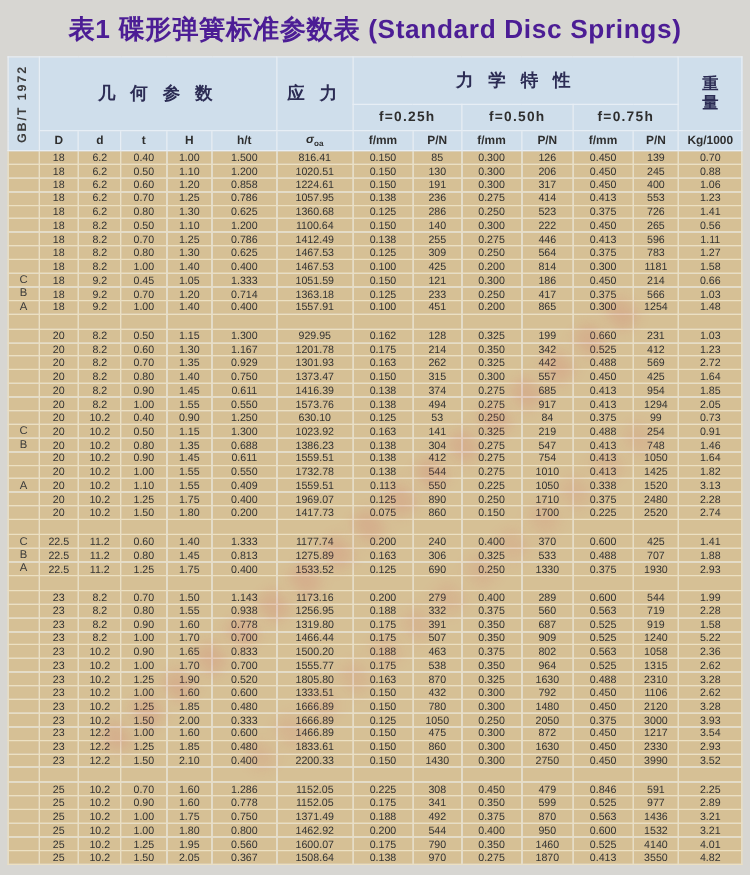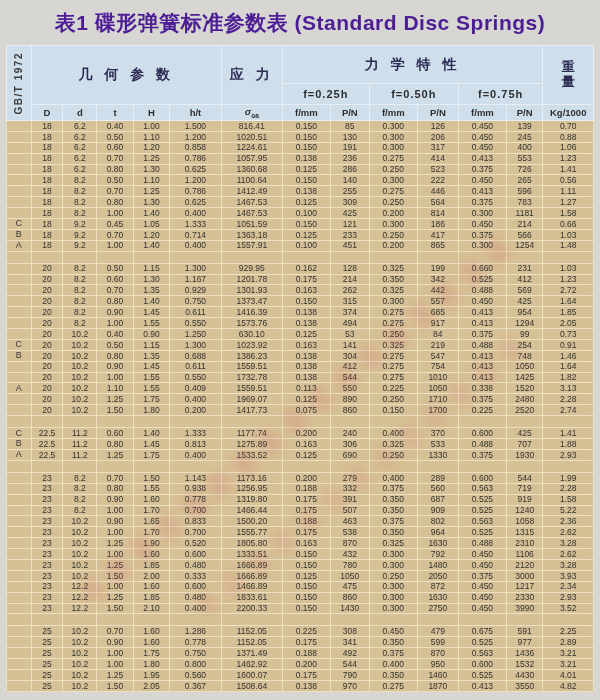--- a/index.html
+++ b/index.html
@@ -801,21 +801,21 @@
         <td>1.00</td>
         <td>1.60</td>
         <td>0.600</td>
         <td>1466.89</td>
         <td>0.150</td>
         <td>475</td>
         <td>0.300</td>
         <td>872</td>
         <td>0.450</td>
         <td>1217</td>
-        <td>2.34</td>
+        <td>3.54</td>
       </tr>
       <tr>
         <td class="rowlabel"></td>
         <td>23</td>
         <td>12.2</td>
         <td>1.25</td>
         <td>1.85</td>
         <td>0.480</td>
         <td>1833.61</td>
         <td>0.150</td>
@@ -863,21 +863,21 @@
         <td>25</td>
         <td>10.2</td>
         <td>0.70</td>
         <td>1.60</td>
         <td>1.286</td>
         <td>1152.05</td>
         <td>0.225</td>
         <td>308</td>
         <td>0.450</td>
         <td>479</td>
-        <td>0.675</td>
+        <td>0.846</td>
         <td>591</td>
         <td>2.25</td>
       </tr>
       <tr>
         <td class="rowlabel"></td>
         <td>25</td>
         <td>10.2</td>
         <td>0.90</td>
         <td>1.60</td>
         <td>0.778</td>
@@ -928,21 +928,21 @@
         <td>10.2</td>
         <td>1.25</td>
         <td>1.95</td>
         <td>0.560</td>
         <td>1600.07</td>
         <td>0.175</td>
         <td>790</td>
         <td>0.350</td>
         <td>1460</td>
         <td>0.525</td>
-        <td>4430</td>
+        <td>4140</td>
         <td>4.01</td>
       </tr>
       <tr>
         <td class="rowlabel"></td>
         <td>25</td>
         <td>10.2</td>
         <td>1.50</td>
         <td>2.05</td>
         <td>0.367</td>
         <td>1508.64</td>

